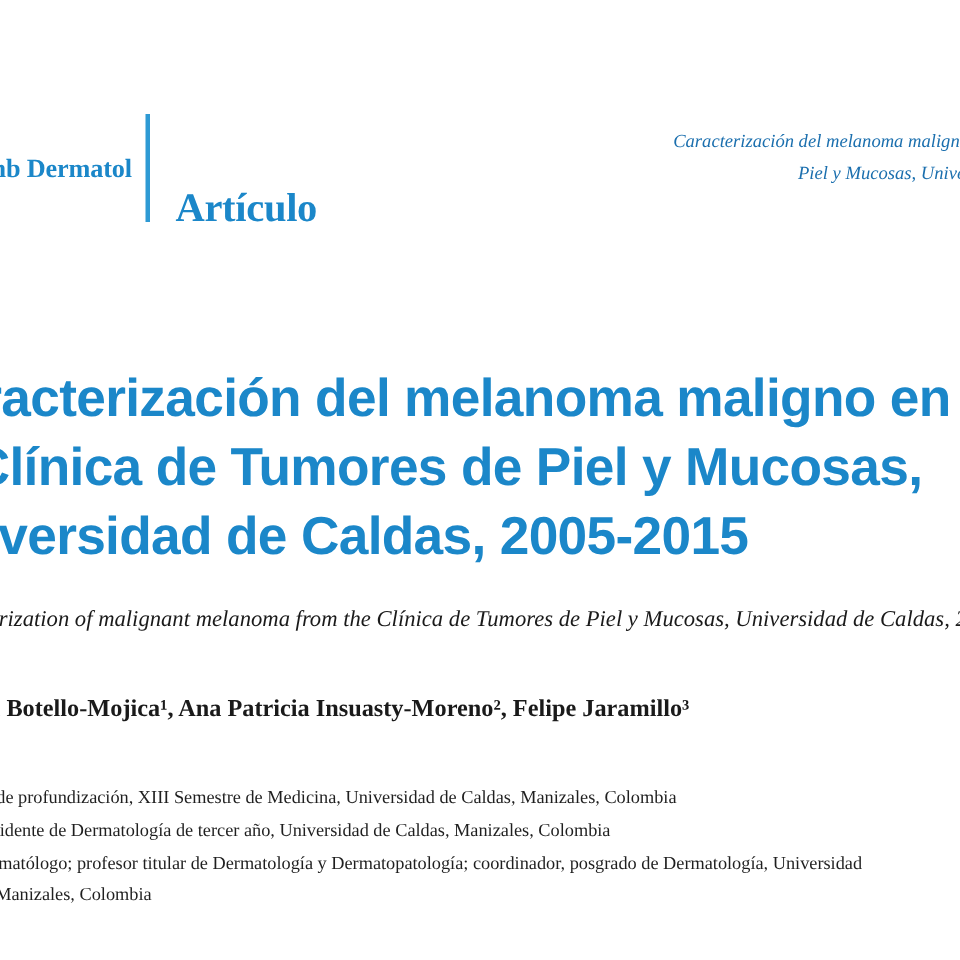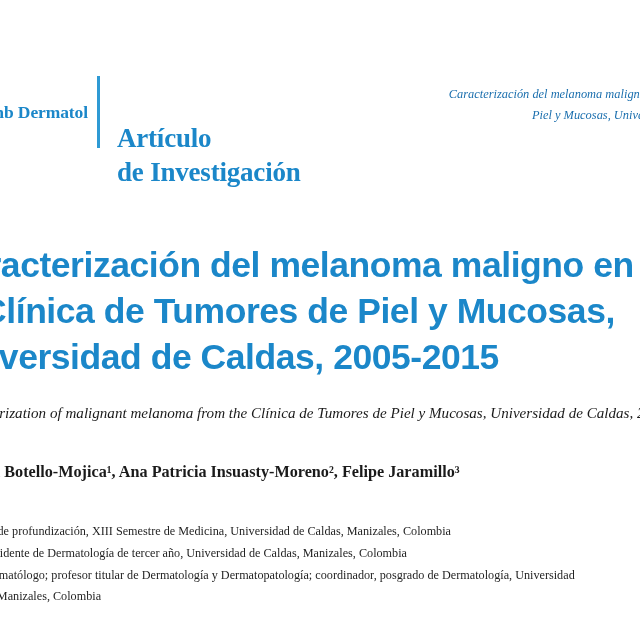--- a/index.html
+++ b/index.html
@@ -149,21 +149,20 @@
 </head>
 <body>
 
 <div class="page">
 
   <div class="masthead">
     <div class="journal-name">Rev Asoc Colomb Dermatol</div>
     <div class="masthead-rule"></div>
     <div class="section-label">
       <div>Artículo</div>
-      <div>de Investigación</div>
     </div>
   </div>
 
   <div class="running-head">
     <div>Caracterización del melanoma maligno en la Clínica de Tumores de</div>
     <div>Piel y Mucosas, Universidad de Caldas, 2005-2015</div>
   </div>
 
   <div class="title-block">
     <div class="article-title">

